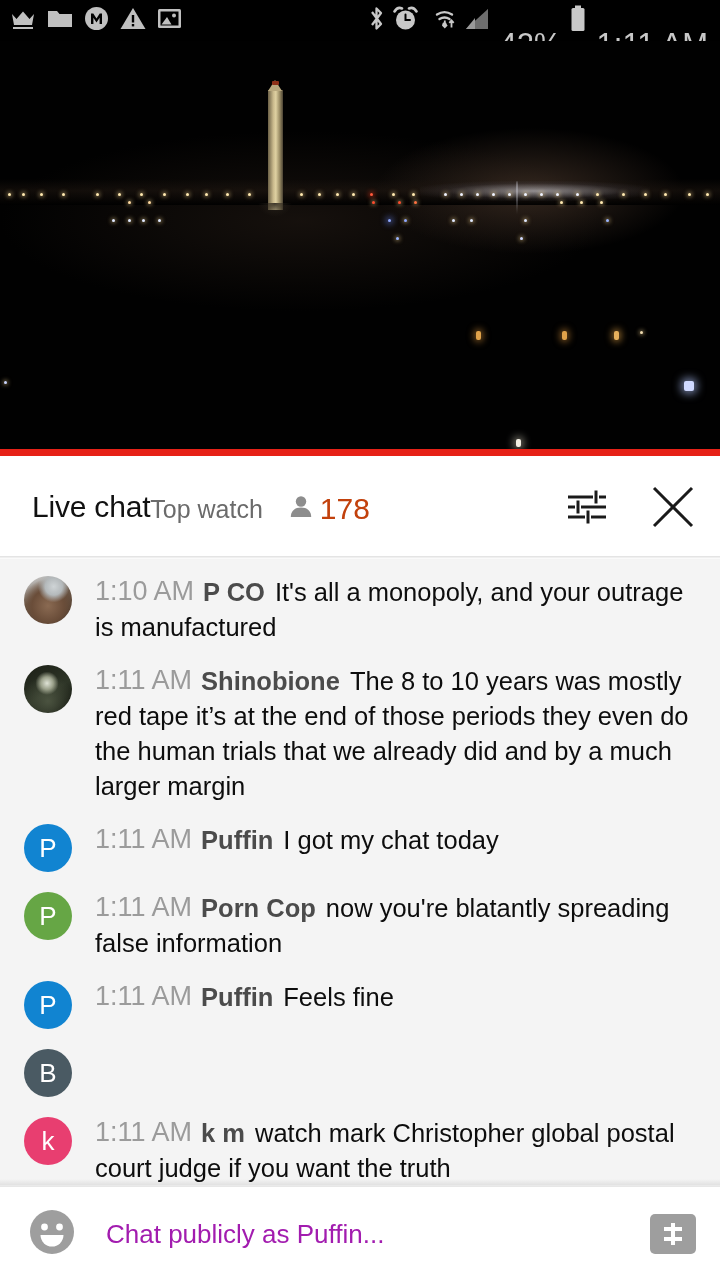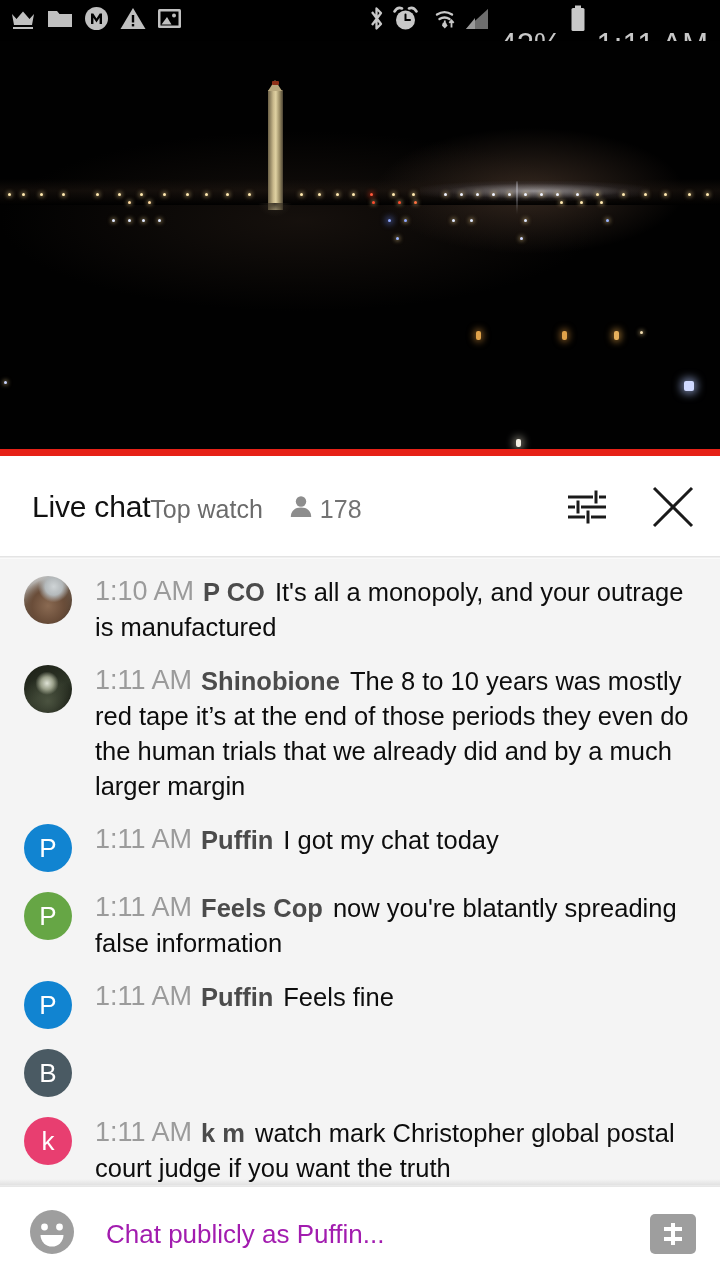--- a/index.html
+++ b/index.html
@@ -86,21 +86,21 @@
   }
   .ch-titles { display:flex; flex-direction:row; justify-content:center; }
   .ch-title {
     font-size:30px; color:#111; font-weight:400; line-height:38px; letter-spacing:-.2px;
   }
   .ch-sub {
     display:flex; align-items:center; margin-top:3px;
   }
   .ch-sub-label { font-size:25px; color:#6b6b6b; font-weight:400; line-height:30px; }
   .ch-viewers { display:flex; align-items:center; margin-left:26px; gap:7px; }
-  .ch-count { font-size:25px; color:#737373; line-height:30px; }
+  .ch-count { font-size:30px; color:#c2410c; line-height:30px; }
   .ch-actions { margin-left:auto; display:flex; align-items:center; gap:42px; }
   .icon-btn { display:flex; align-items:center; justify-content:center; cursor:pointer; }
   .header-sep {
     position:absolute; top:556px; left:0; width:720px; height:3px;
     background:linear-gradient(to bottom, rgba(0,0,0,.13), rgba(0,0,0,0));
   }
 
   
   .chat-list {
     position:absolute; top:559px; left:0; width:720px; height:626px;
@@ -377,21 +377,21 @@
     <div class="msg">
       <div class="avatar" style="background:#1184d1">P</div>
       <div class="msg-body">
         <span class="ts">1:11 AM</span><span class="author">Puffin</span><span class="text">I got my chat today</span>
       </div>
     </div>
 
     <div class="msg">
       <div class="avatar" style="background:#66a645">P</div>
       <div class="msg-body">
-        <span class="ts">1:11 AM</span><span class="author">Feels Cop</span><span class="text">now you're blatantly spreading false information</span>
+        <span class="ts">1:11 AM</span><span class="author">Porn Cop</span><span class="text">now you're blatantly spreading false information</span>
       </div>
     </div>
 
     <div class="msg">
       <div class="avatar" style="background:#1184d1">P</div>
       <div class="msg-body">
         <span class="ts">1:11 AM</span><span class="author">Puffin</span><span class="text">Feels fine</span>
       </div>
     </div>
 

